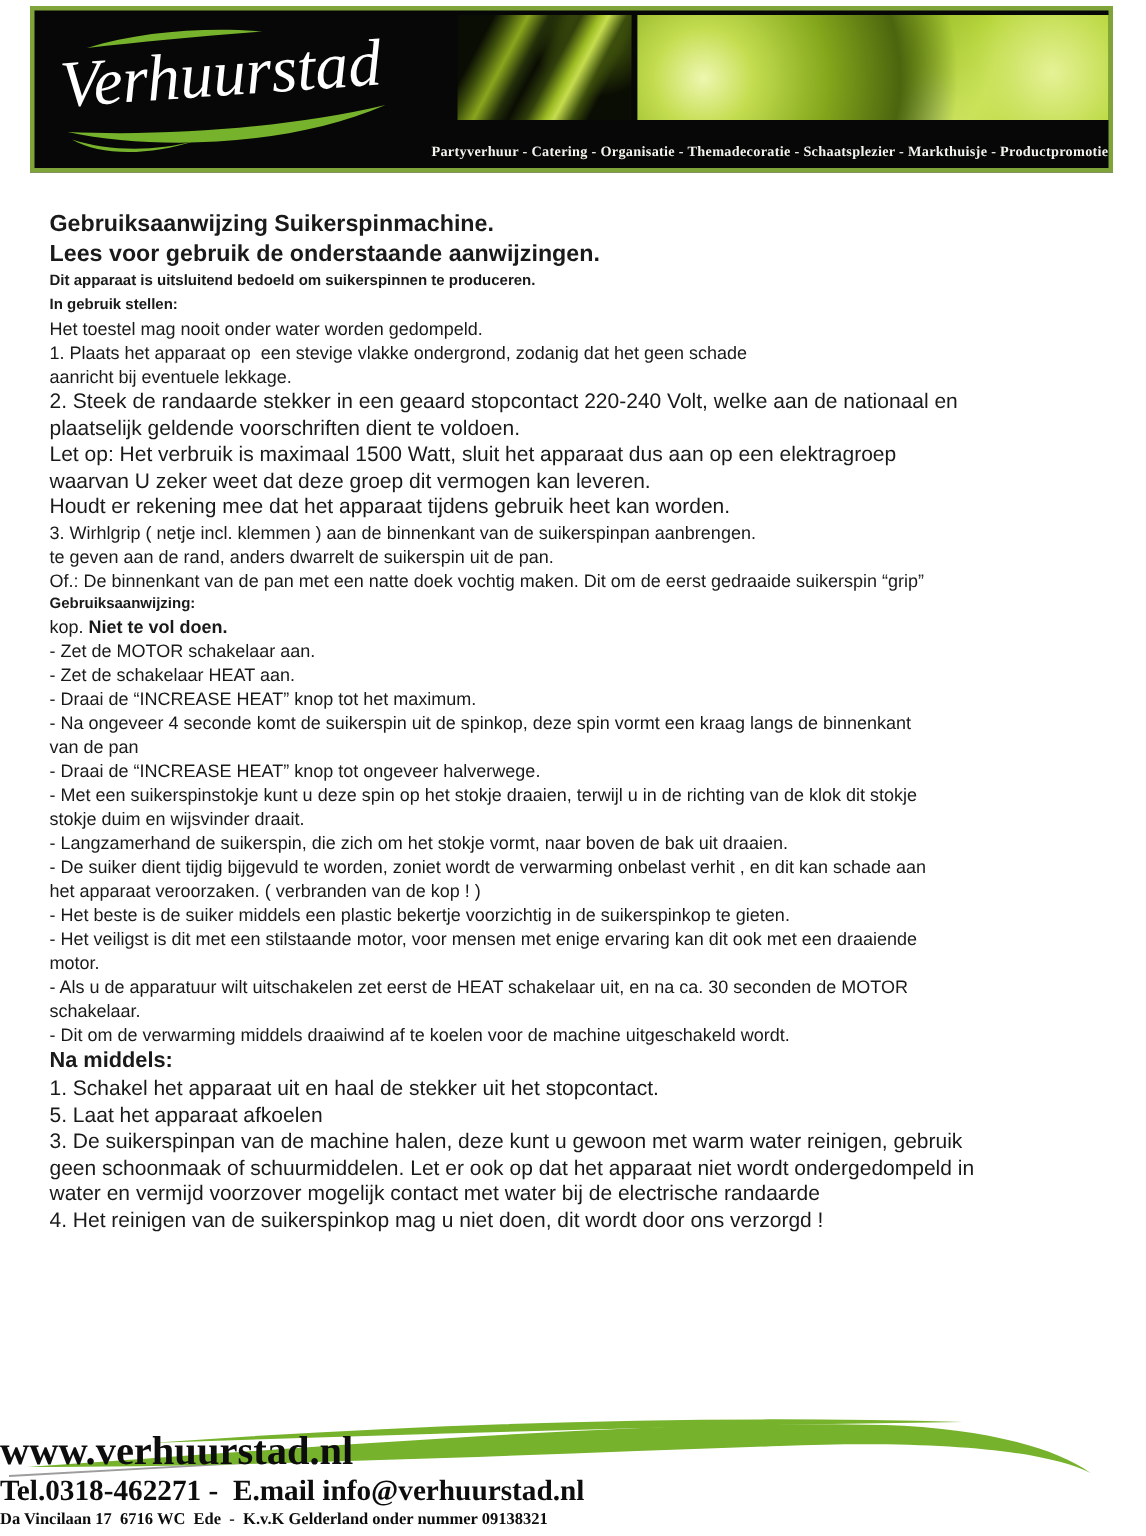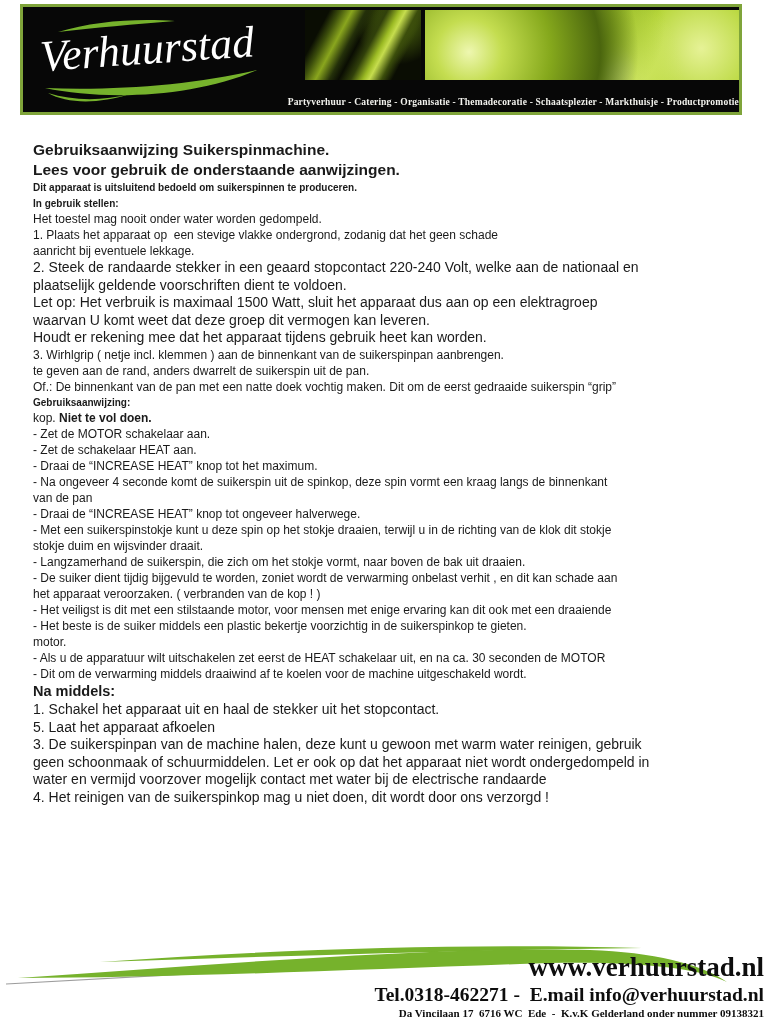--- a/index.html
+++ b/index.html
@@ -66,21 +66,21 @@
   .text-lg    { font-size: 14px;   line-height: 17.5px; }
   .b { font-weight: bold; }
 
   
   .footer-swoosh {
     position: absolute; left: 0; top: 938px;
     width: 764px; height: 72px;
   }
   .footer-text {
     position: absolute; left: 0; top: 952px; width: 764px;
-    text-align: right;
+    text-align: left;
     font-family: "Liberation Serif", serif;
     font-weight: bold;
     color: #0d0d0d;
   }
   .footer-www  { font-size: 27px; line-height: 31px; }
   .footer-tel  { font-size: 19.5px; line-height: 23px; white-space: pre; }
   .footer-addr { font-size: 11px; line-height: 15px; white-space: pre; }
 </style>
 </head>
 <body>
@@ -107,42 +107,43 @@
       <div class="line heading-lg"><span class="b">Gebruiksaanwijzing Suikerspinmachine.</span></div>
       <div class="line heading-lg"><span class="b">Lees voor gebruik de onderstaande aanwijzingen.</span></div>
       <div class="line heading-sm"><span class="b">Dit apparaat is uitsluitend bedoeld om suikerspinnen te produceren.</span></div>
       <div class="line heading-sm"><span class="b">In gebruik stellen:</span></div>
       <div class="line text-sm"><span>Het toestel mag nooit onder water worden gedompeld.</span></div>
       <div class="line text-sm"><span>1. Plaats het apparaat op  een stevige vlakke ondergrond, zodanig dat het geen schade</span></div>
       <div class="line text-sm"><span>aanricht bij eventuele lekkage.</span></div>
       <div class="line text-lg"><span>2. Steek de randaarde stekker in een geaard stopcontact 220-240 Volt, welke aan de nationaal en</span></div>
       <div class="line text-lg"><span>plaatselijk geldende voorschriften dient te voldoen.</span></div>
       <div class="line text-lg"><span>Let op: Het verbruik is maximaal 1500 Watt, sluit het apparaat dus aan op een elektragroep</span></div>
-      <div class="line text-lg"><span>waarvan U komt weet dat deze groep dit vermogen kan leveren.</span></div>
+      <div class="line text-lg"><span>waarvan U zeker weet dat deze groep dit vermogen kan leveren.</span></div>
       <div class="line text-lg"><span>Houdt er rekening mee dat het apparaat tijdens gebruik heet kan worden.</span></div>
       <div class="line text-sm"><span>3. Wirhlgrip ( netje incl. klemmen ) aan de binnenkant van de suikerspinpan aanbrengen.</span></div>
       <div class="line text-sm"><span>te geven aan de rand, anders dwarrelt de suikerspin uit de pan.</span></div>
       <div class="line text-sm"><span>Of.: De binnenkant van de pan met een natte doek vochtig maken. Dit om de eerst gedraaide suikerspin “grip”</span></div>
       <div class="line heading-sm"><span class="b">Gebruiksaanwijzing:</span></div>
       <div class="line text-sm"><span>kop. </span><span class="b">Niet te vol doen.</span></div>
       <div class="line text-sm"><span>- Zet de MOTOR schakelaar aan.</span></div>
       <div class="line text-sm"><span>- Zet de schakelaar HEAT aan.</span></div>
       <div class="line text-sm"><span>- Draai de “INCREASE HEAT” knop tot het maximum.</span></div>
       <div class="line text-sm"><span>- Na ongeveer 4 seconde komt de suikerspin uit de spinkop, deze spin vormt een kraag langs de binnenkant</span></div>
       <div class="line text-sm"><span>van de pan</span></div>
       <div class="line text-sm"><span>- Draai de “INCREASE HEAT” knop tot ongeveer halverwege.</span></div>
       <div class="line text-sm"><span>- Met een suikerspinstokje kunt u deze spin op het stokje draaien, terwijl u in de richting van de klok dit stokje</span></div>
       <div class="line text-sm"><span>stokje duim en wijsvinder draait.</span></div>
       <div class="line text-sm"><span>- Langzamerhand de suikerspin, die zich om het stokje vormt, naar boven de bak uit draaien.</span></div>
       <div class="line text-sm"><span>- De suiker dient tijdig bijgevuld te worden, zoniet wordt de verwarming onbelast verhit , en dit kan schade aan</span></div>
       <div class="line text-sm"><span>het apparaat veroorzaken. ( verbranden van de kop ! )</span></div>
+      <div class="line text-sm"><span>- Het beste is de suiker middels een plastic bekertje voorzichtig in de suikerspinkop te gieten.</span></div>
       <div class="line text-sm"><span>- Het veiligst is dit met een stilstaande motor, voor mensen met enige ervaring kan dit ook met een draaiende</span></div>
-      <div class="line text-sm"><span>- Het beste is de suiker middels een plastic bekertje voorzichtig in de suikerspinkop te gieten.</span></div>
       <div class="line text-sm"><span>motor.</span></div>
       <div class="line text-sm"><span>- Als u de apparatuur wilt uitschakelen zet eerst de HEAT schakelaar uit, en na ca. 30 seconden de MOTOR</span></div>
+      <div class="line text-sm"><span>schakelaar.</span></div>
       <div class="line text-sm"><span>- Dit om de verwarming middels draaiwind af te koelen voor de machine uitgeschakeld wordt.</span></div>
       <div class="line heading-md"><span class="b">Na middels:</span></div>
       <div class="line text-lg"><span>1. Schakel het apparaat uit en haal de stekker uit het stopcontact.</span></div>
       <div class="line text-lg"><span>5. Laat het apparaat afkoelen</span></div>
       <div class="line text-lg"><span>3. De suikerspinpan van de machine halen, deze kunt u gewoon met warm water reinigen, gebruik</span></div>
       <div class="line text-lg"><span>geen schoonmaak of schuurmiddelen. Let er ook op dat het apparaat niet wordt ondergedompeld in</span></div>
       <div class="line text-lg"><span>water en vermijd voorzover mogelijk contact met water bij de electrische randaarde</span></div>
       <div class="line text-lg"><span>4. Het reinigen van de suikerspinkop mag u niet doen, dit wordt door ons verzorgd !</span></div>
     </div>
 

